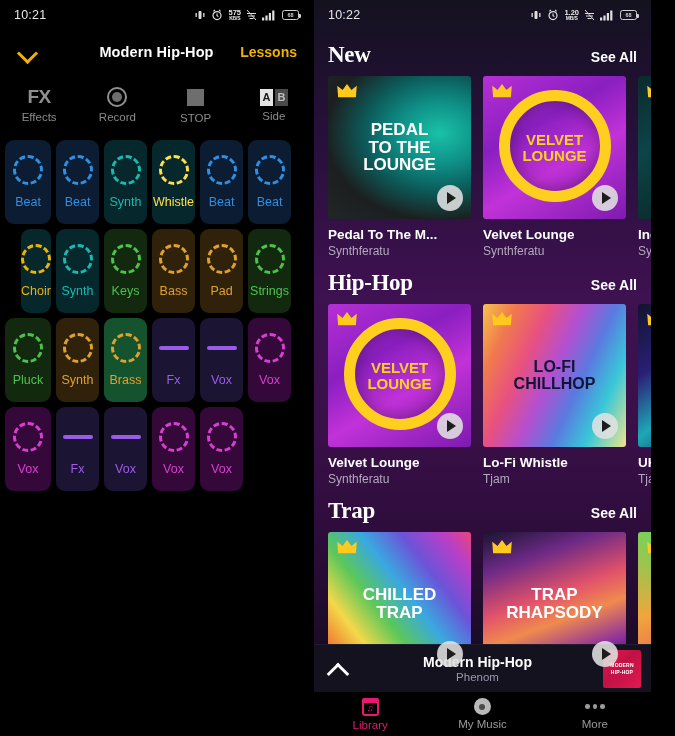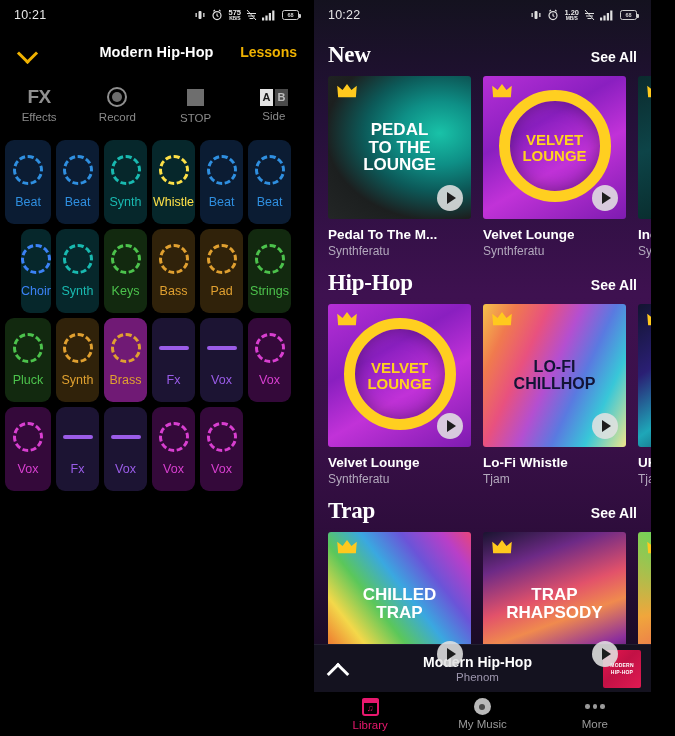--- a/index.html
+++ b/index.html
@@ -240,21 +240,21 @@
             <div class="dash"></div>
           </div>
           <div class="name">Beat</div>
         </div>
         <div class="pad" style="background: rgb(11, 28, 51); color: rgb(47, 143, 224);">
           <div class="glyph">
             <div class="dash"></div>
           </div>
           <div class="name">Beat</div>
         </div>
-        <div class="pad" style="background: rgb(6, 39, 43); color: #3b82f6; margin-left: 16px;">
+        <div class="pad" style="background: rgb(6, 39, 43); color: #eab308; margin-left: 16px;">
           <div class="glyph">
             <div class="dash"></div>
           </div>
           <div class="name">Choir</div>
         </div>
         <div class="pad" style="background: rgb(6, 39, 43); color: rgb(25, 185, 176);">
           <div class="glyph">
             <div class="dash"></div>
           </div>
           <div class="name">Synth</div>
@@ -288,21 +288,21 @@
             <div class="dash"></div>
           </div>
           <div class="name">Pluck</div>
         </div>
         <div class="pad" style="background: rgb(48, 34, 10); color: rgb(224, 160, 48);">
           <div class="glyph">
             <div class="dash"></div>
           </div>
           <div class="name">Synth</div>
         </div>
-        <div class="pad" style="background: #701a75; color: rgb(224, 160, 48);">
+        <div class="pad" style="background: #14532d; color: rgb(224, 160, 48);">
           <div class="glyph">
             <div class="dash"></div>
           </div>
           <div class="name">Brass</div>
         </div>
         <div class="pad" style="background: rgb(28, 20, 51); color: rgb(154, 92, 232);">
           <div class="glyph">
             <div class="bar"></div>
           </div>
           <div class="name">Fx</div>

